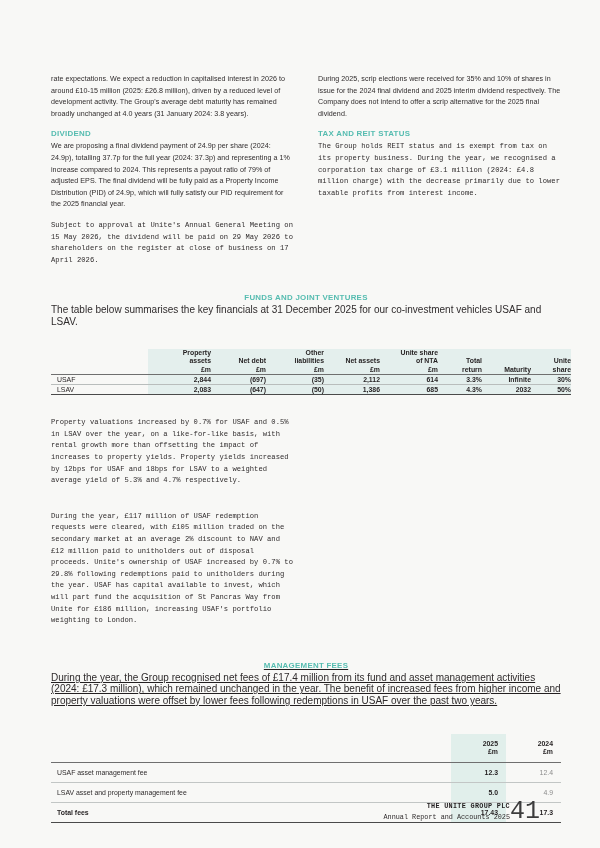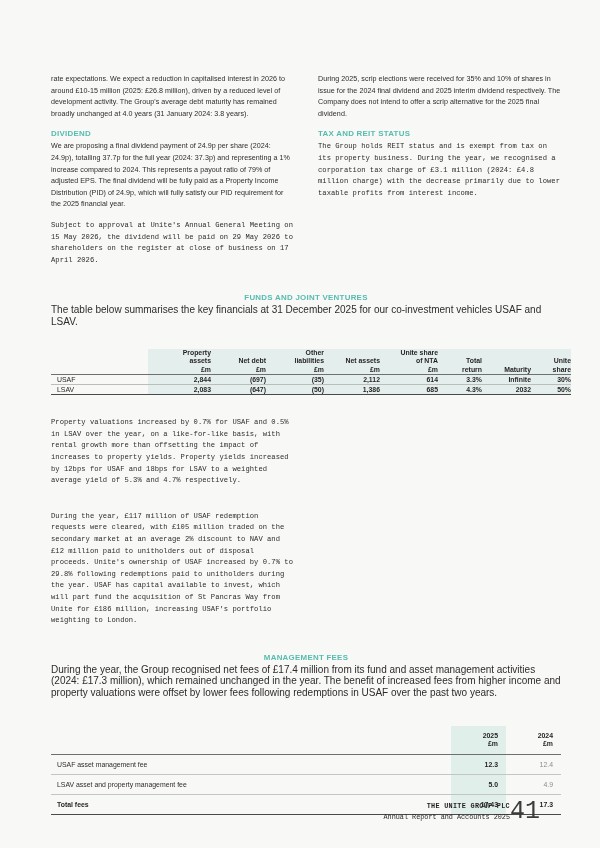--- a/index.html
+++ b/index.html
@@ -177,21 +177,21 @@
     display: block;
   }
   .pagenum {
     font-size: 25px;
     color: #3c3c3c;
     line-height: 1;
     font-weight: normal;
   }
 
   .mid-cols { margin-top: 22px; flex-direction: column; }
-  .mgmt-block { margin-top: 26px; }
+  .mgmt-block { margin-top: 34px; text-decoration: underline; }
 </style>
 </head>
 <body>
 
 <div class="page">
   <div class="content">
 
     <div class="cols">
 
       <div class="col">

